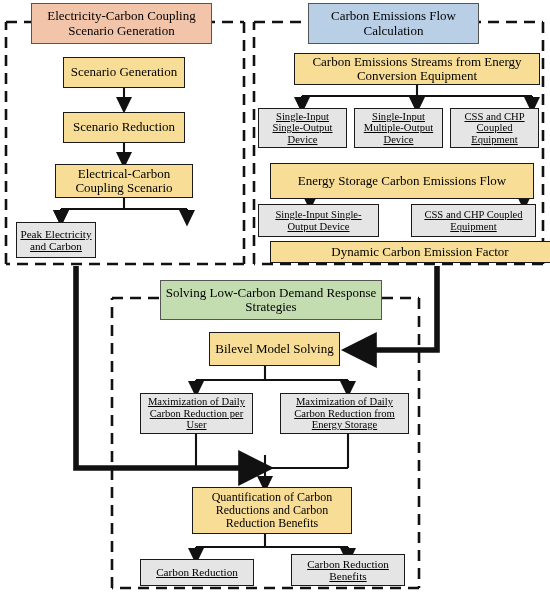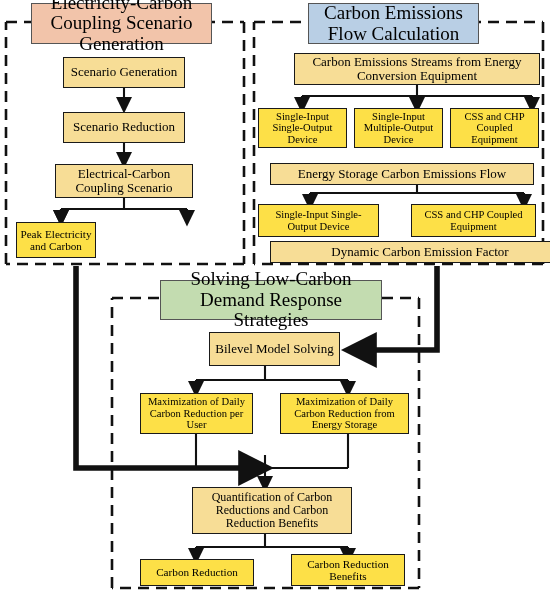--- a/index.html
+++ b/index.html
@@ -28,25 +28,25 @@
     align-items:center;
     justify-content:center;
     text-align:center;
     line-height:1.08;
     padding:1px 2px;
     z-index:5;
   }
   .node span{display:block;width:100%;}
   .hdr{
     border:1px solid #555;
-    font-size:19px;
+    font-size:13px;
     z-index:9;
   }
   .fill-yellow{background:#f7dd96;}
-  .fill-white{background:#fde047;}
+  .fill-white{background:#e5e5e5;text-decoration:underline;}
   .fill-salmon{background:#f2c4aa;}
   .fill-blue{background:#b9cfe5;}
   .fill-green{background:#c3dcb0;}
   .t13{font-size:13px;}
   .t12{font-size:12px;}
   .t11{font-size:11.2px;}
   .t105{font-size:10.6px;}
 </style>
 </head>
 <body>
@@ -145,21 +145,21 @@
   </div>
 
   <div class="node fill-white t105" style="left:354px;top:108px;width:89px;height:40px;justify-content:flex-end;">
     <span>Single-Input Multiple-Output Device</span>
   </div>
 
   <div class="node fill-white t105" style="left:450px;top:108px;width:89px;height:40px;">
     <span>CSS and CHP Coupled Equipment</span>
   </div>
 
-  <div class="node fill-yellow t13" style="left:270px;top:163px;width:264px;height:22px;">
+  <div class="node fill-yellow t13" style="left:270px;top:163px;width:264px;height:36px;">
     <span>Energy Storage Carbon Emissions Flow</span>
   </div>
 
   <div class="node fill-white t105" style="left:258px;top:204px;width:121px;height:33px;">
     <span>Single-Input Single-Output Device</span>
   </div>
 
   <div class="node fill-white t105" style="left:411px;top:204px;width:125px;height:33px;">
     <span>CSS and CHP Coupled Equipment</span>
   </div>

